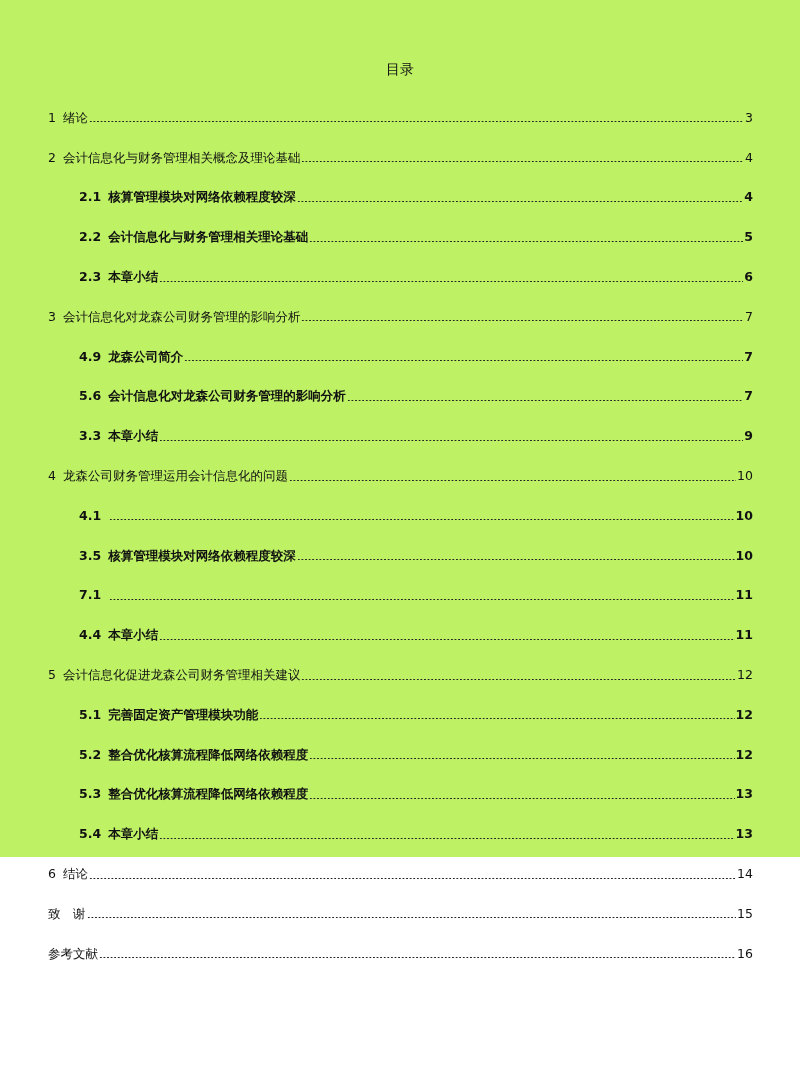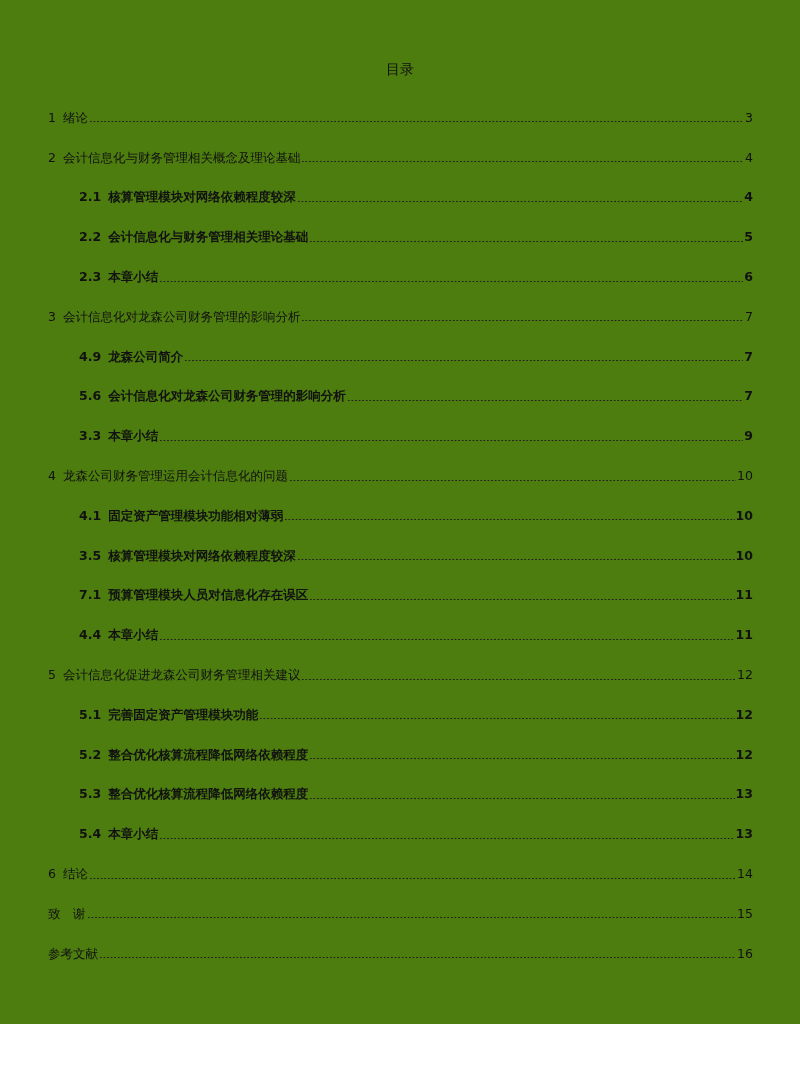--- a/index.html
+++ b/index.html
@@ -1,21 +1,21 @@
 <!DOCTYPE html>
 <html><head>
 <meta charset="utf-8">
 <style>
   html, body { margin: 0; padding: 0; background: #ffffff; }
   body {
     width: 800px; height: 1067px; position: relative; overflow: hidden;
     font-family: "DejaVu Sans", "Liberation Sans", sans-serif;
     color: #111111;
   }
-  .page { position: absolute; left: 0; top: 0; width: 800px; height: 1024px; background: #4d7c0f; }
+  .page { position: absolute; left: 0; top: 0; width: 800px; height: 857px; background: #bef264; }
   .toc-title {
     position: absolute; top: 58px; left: 0; width: 800px;
     text-align: center; font-size: 14px; line-height: 22px; color: #111;
   }
   .toc-list { position: absolute; top: 98px; left: 48px; width: 705px; }
   .toc-row {
     height: 39.8px; display: flex; align-items: center;
     font-size: 12.5px; line-height: 22px; white-space: nowrap;
   }
   .toc-row.level-2 { padding-left: 31px; font-weight: bold; }
@@ -92,33 +92,31 @@
         <span class="toc-page">9</span>
       </div>
     <div class="toc-row">
         <span class="toc-num">4</span>
         <span class="toc-text">龙森公司财务管理运用会计信息化的问题</span>
         <span class="toc-leader"></span>
         <span class="toc-page">10</span>
       </div>
     <div class="toc-row level-2">
         <span class="toc-num">4.1</span>
-        <span class="toc-text">固定资产管理模块功能相对薄弱</span>
         <span class="toc-leader"></span>
         <span class="toc-page">10</span>
       </div>
     <div class="toc-row level-2">
         <span class="toc-num">3.5</span>
         <span class="toc-text">核算管理模块对网络依赖程度较深</span>
         <span class="toc-leader"></span>
         <span class="toc-page">10</span>
       </div>
     <div class="toc-row level-2">
         <span class="toc-num">7.1</span>
-        <span class="toc-text">预算管理模块人员对信息化存在误区</span>
         <span class="toc-leader"></span>
         <span class="toc-page">11</span>
       </div>
     <div class="toc-row level-2">
         <span class="toc-num">4.4</span>
         <span class="toc-text">本章小结</span>
         <span class="toc-leader"></span>
         <span class="toc-page">11</span>
       </div>
     <div class="toc-row">

